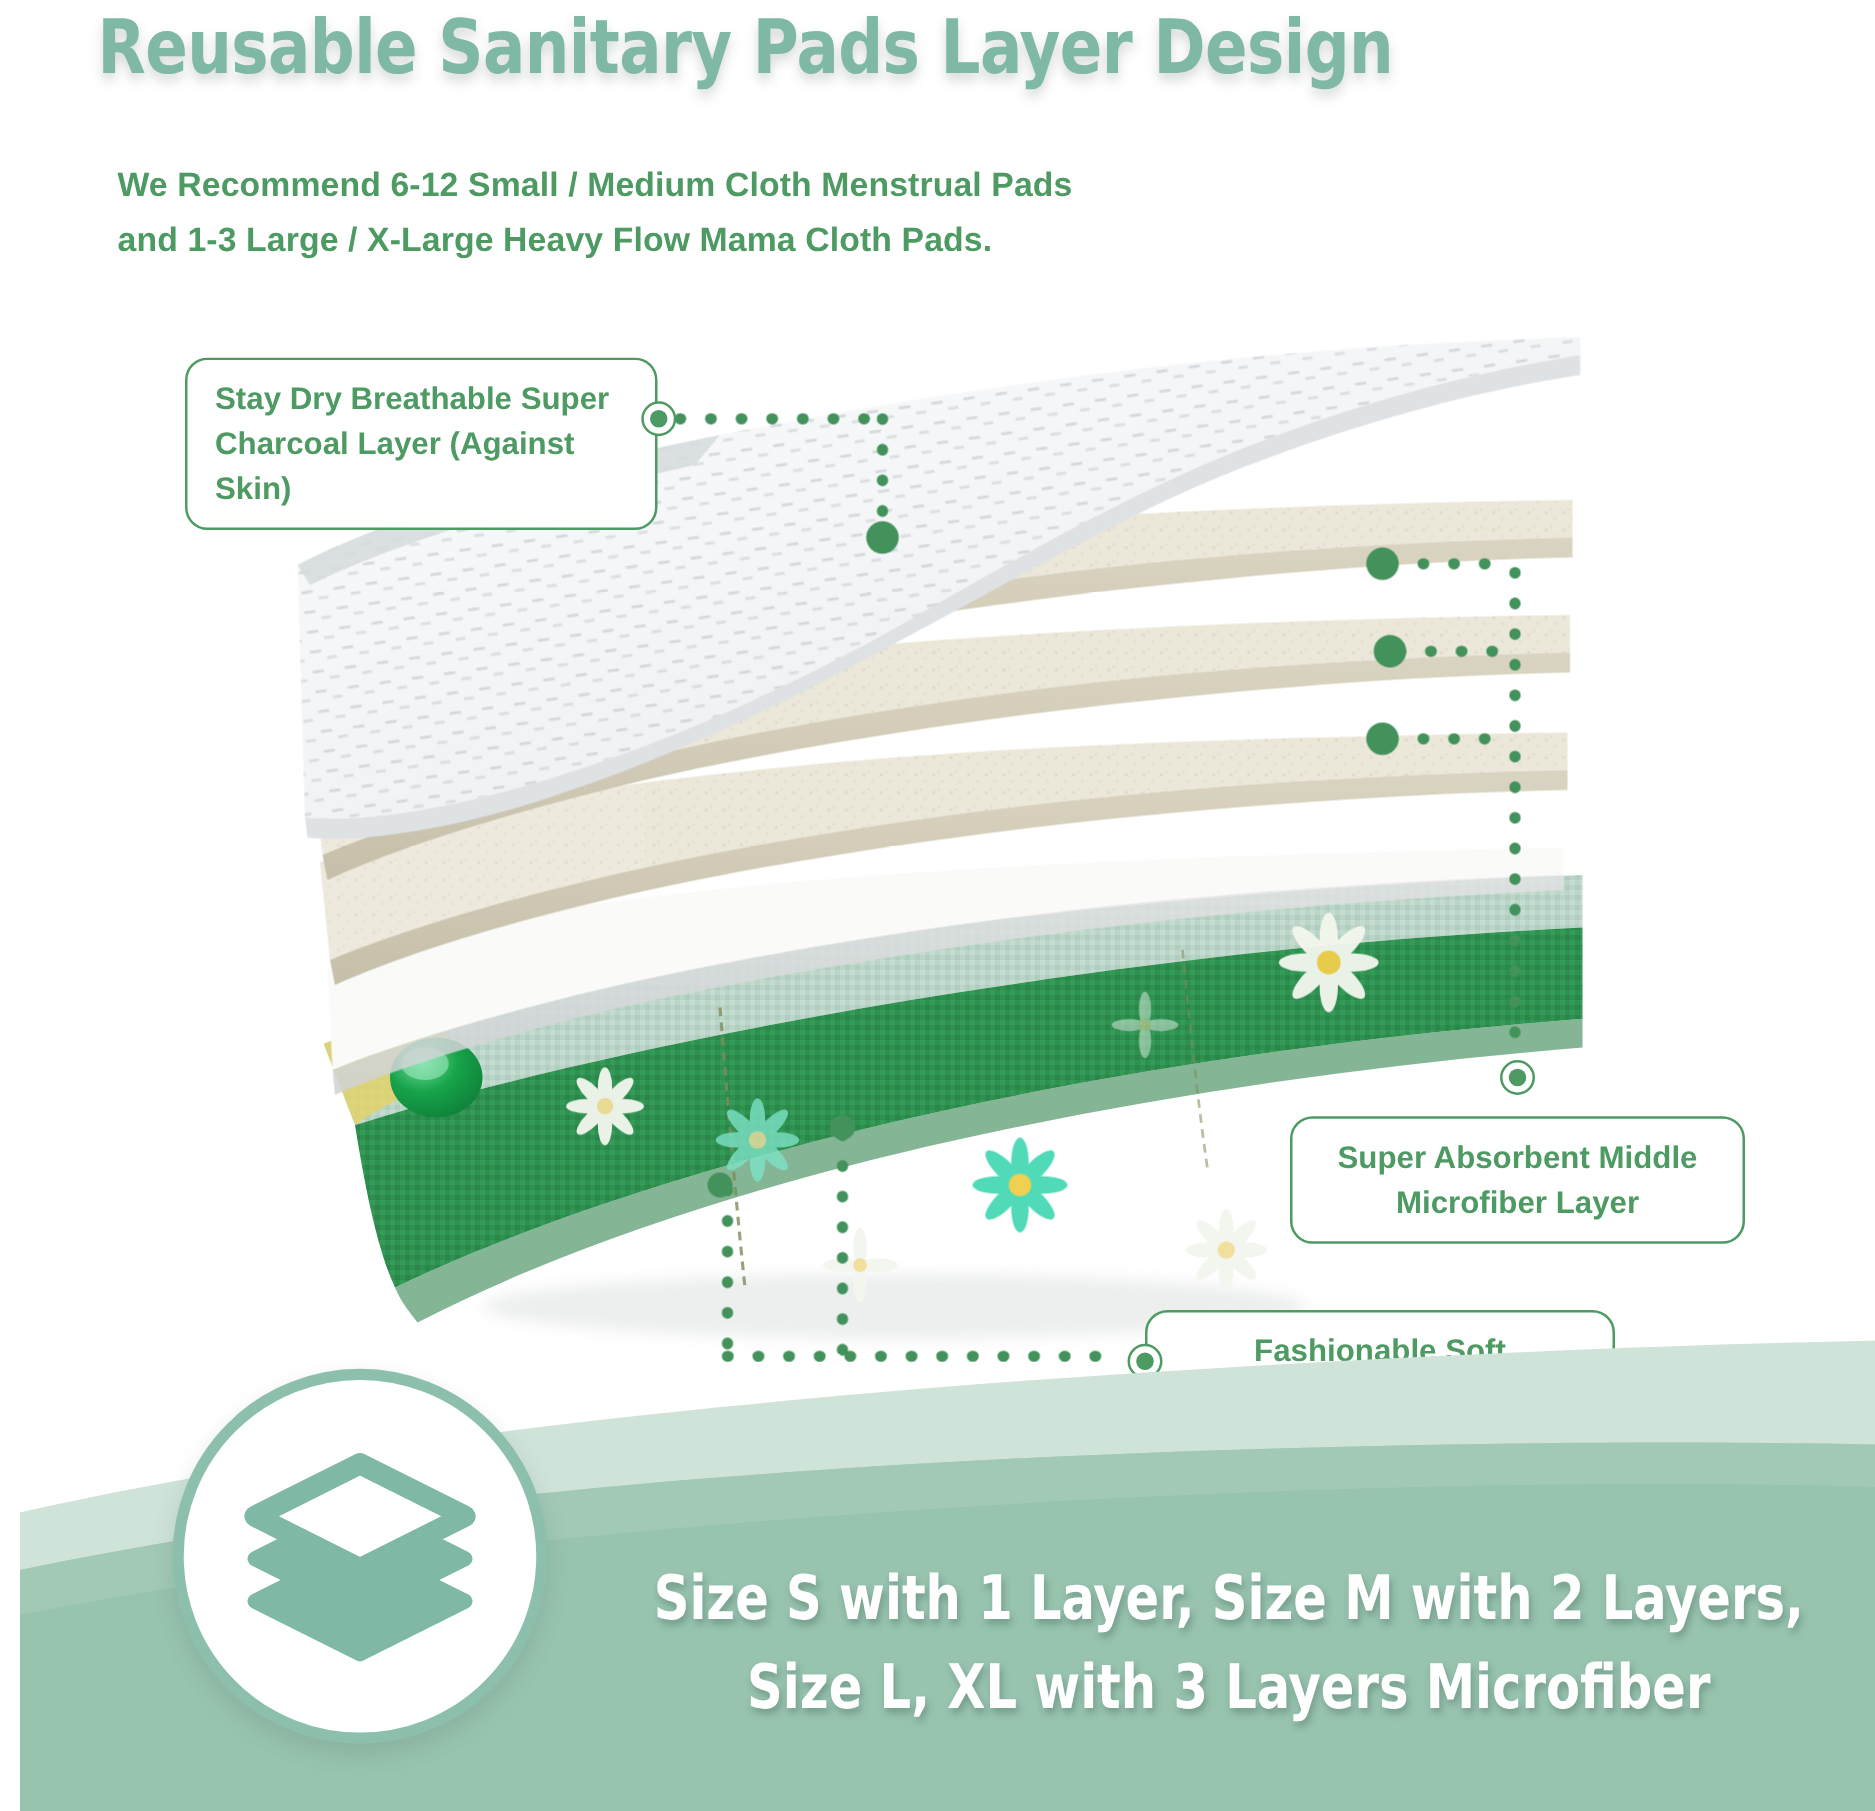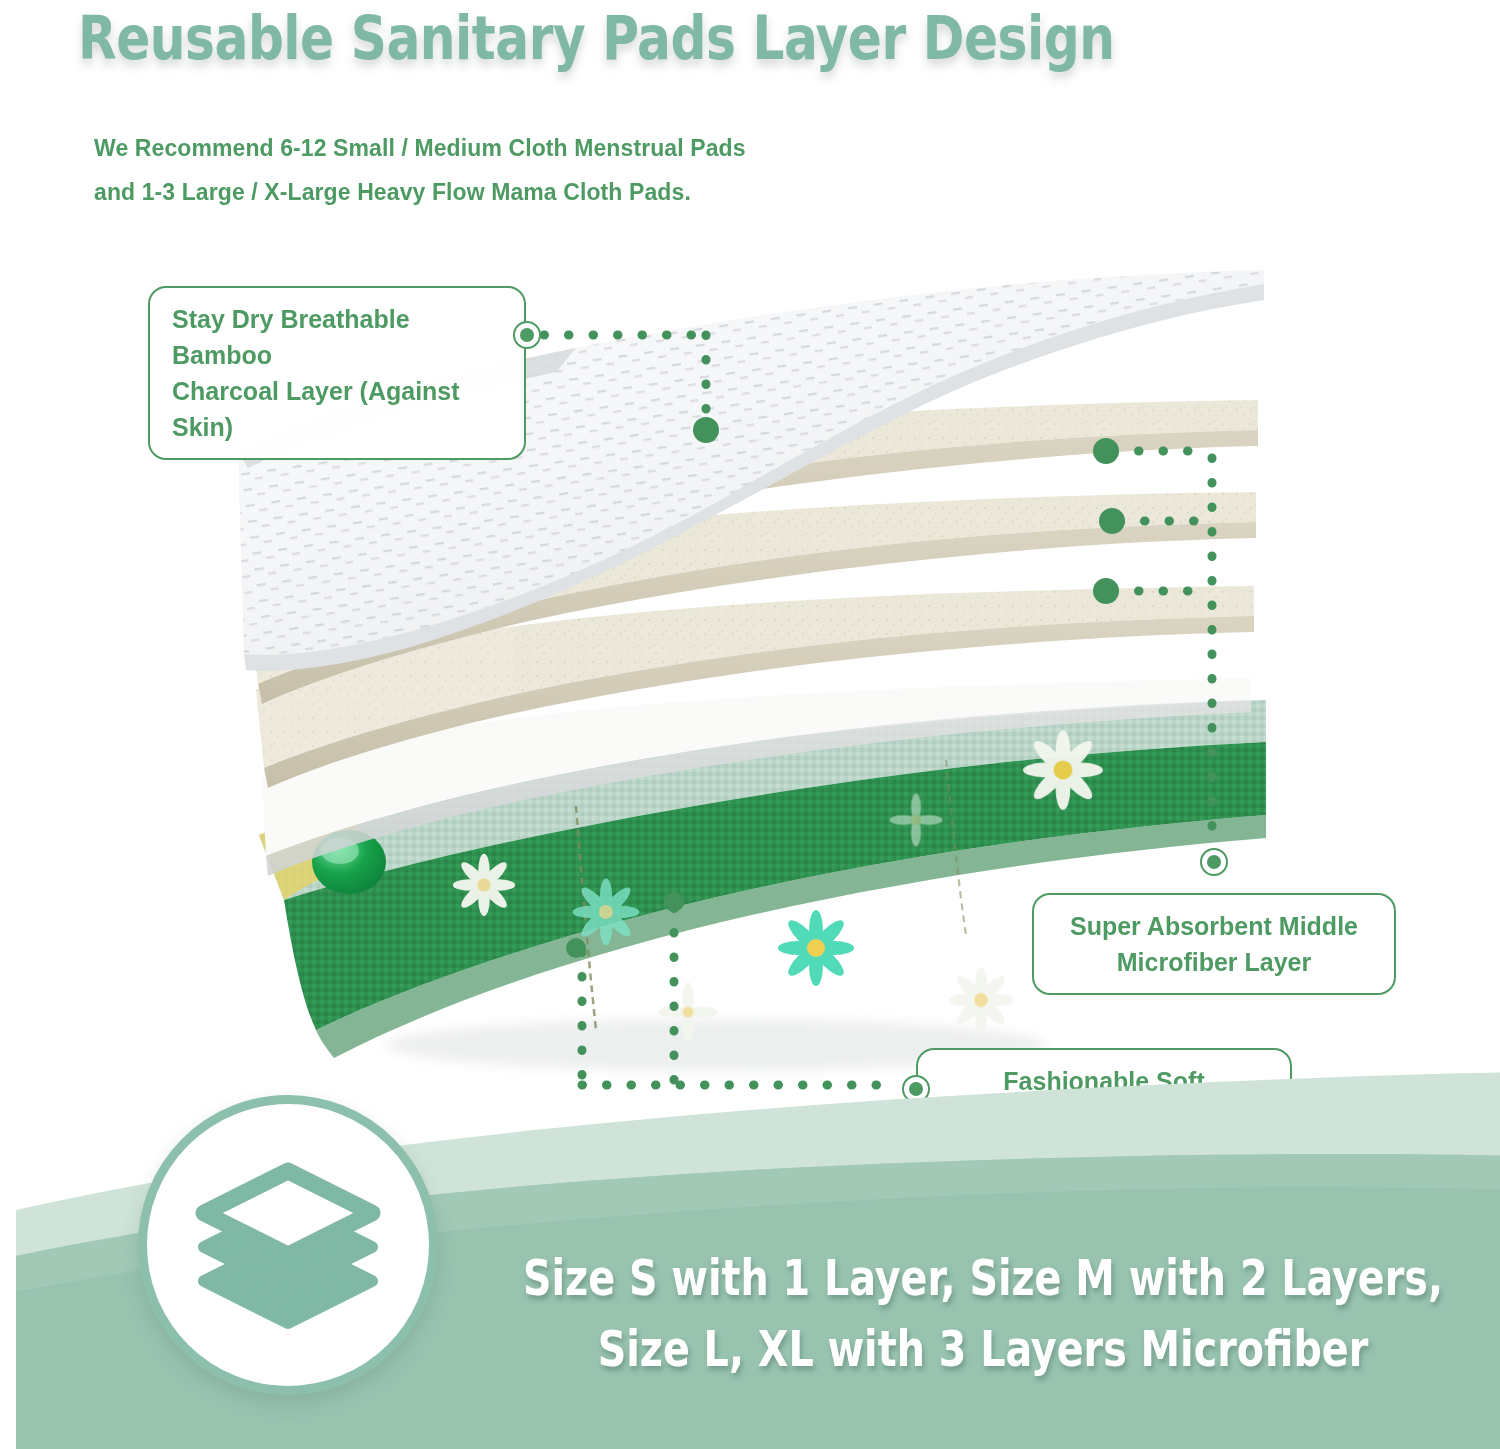--- a/index.html
+++ b/index.html
@@ -21,21 +21,21 @@
     font-family:"DejaVu Sans Condensed","Liberation Sans Narrow","Liberation Sans",sans-serif;
     transform:scaleX(0.93);transform-origin:left top;
     color:#7FB8A4;
     -webkit-text-stroke:9px #ffffff;
     paint-order:stroke fill;
     text-shadow:0 6px 10px rgba(120,130,125,0.30);
     white-space:nowrap;
   }
   .subtitle{
     position:absolute;left:78px;top:126px;
-    font-size:23px;line-height:44px;
+    font-size:27px;line-height:44px;
     font-weight:700;
     color:#4E9A63;
     letter-spacing:0.1px;
     white-space:pre-line;
   }
 
   
   .footer-svg{position:absolute;left:0;top:1060px;width:1500px;height:389px;}
 
   .badge{
@@ -353,21 +353,21 @@
       <circle cx="1090" cy="591" r="13"></circle>
       <circle cx="658" cy="902" r="10"></circle>
       <circle cx="560" cy="948" r="10"></circle>
     </g>
   </svg>
 
   <div class="title">Reusable Sanitary Pads Layer Design</div>
   <div class="subtitle">We Recommend 6-12 Small / Medium Cloth Menstrual Pads
 and 1-3 Large / X-Large Heavy Flow Mama Cloth Pads.</div>
 
-  <div class="callout c-top">Stay Dry Breathable Bamboo
+  <div class="callout c-top">Stay Dry Breathable Super
 Charcoal Layer (Against Skin)</div>
   <div class="node n-top"></div>
 
   <div class="callout c-mid">Super Absorbent Middle
 Microfiber Layer</div>
   <div class="node n-mid"></div>
 
   <div class="callout c-bot">Fashionable Soft
 Leak-free Outer Layer</div>
   <div class="node n-bot"></div>

